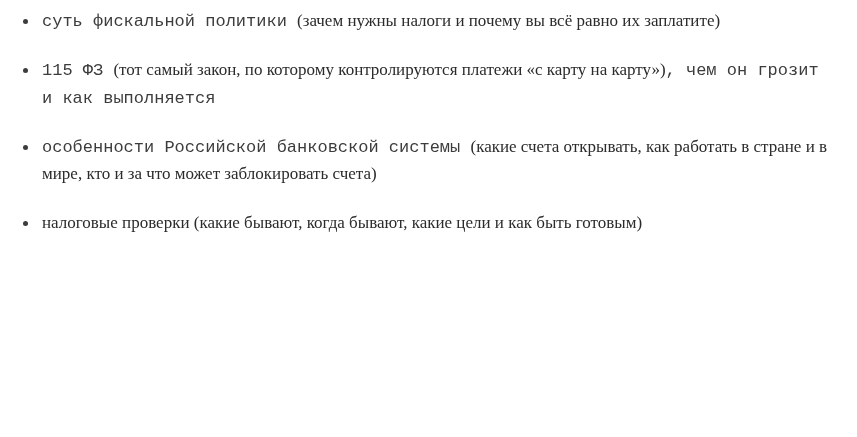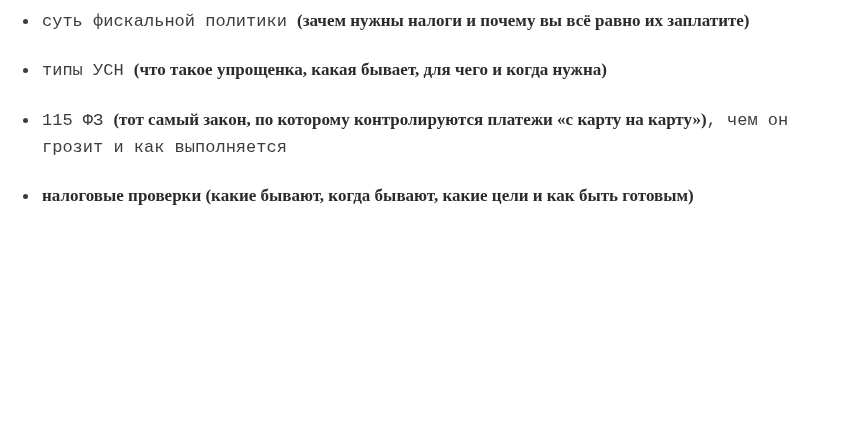--- a/index.html
+++ b/index.html
@@ -45,30 +45,30 @@
     width: 5px;
     height: 5px;
     border-radius: 50%;
     background: #3c3c3c;
   }
   .txt-regular {
     font-weight: normal;
     font-family: Liberation Mono, monospace;
   }
   .txt-bold {
-    font-weight: bold;
+    font-weight: normal;
     color: #2b2b2b;
   }
   .li-text {
     display: inline;
   }
 </style>
 </head>
 <body>
 
 <div class="doc">
   <ul class="bullet-list" id="topics-list">
   <li><span class="li-text"><span class="txt-regular">суть фискальной политики </span><span class="txt-bold">(зачем нужны налоги и почему вы всё равно их заплатите)</span></span></li>
-      <li><span class="li-text"><span class="txt-regular">типы УСН </span><span class="txt-bold">(что такое упрощенка, какая бывает, для чего и когда нужна)</span></span></li>
       <li><span class="li-text"><span class="txt-regular">115 ФЗ </span><span class="txt-bold">(тот самый закон, по которому контролируются платежи «с карту на карту»)</span><span class="txt-regular">, чем он грозит и как выполняется</span></span></li>
+      <li><span class="li-text"><span class="txt-regular">особенности Российской банковской системы </span><span class="txt-bold">(какие счета открывать, как работать в стране и в мире, кто и за что может заблокировать счета)</span></span></li>
       <li><span class="li-text"><span class="txt-bold">налоговые проверки (какие бывают, когда бывают, какие цели и как быть готовым)</span></span></li>
     </ul>
 </div>
 
 </body></html>

